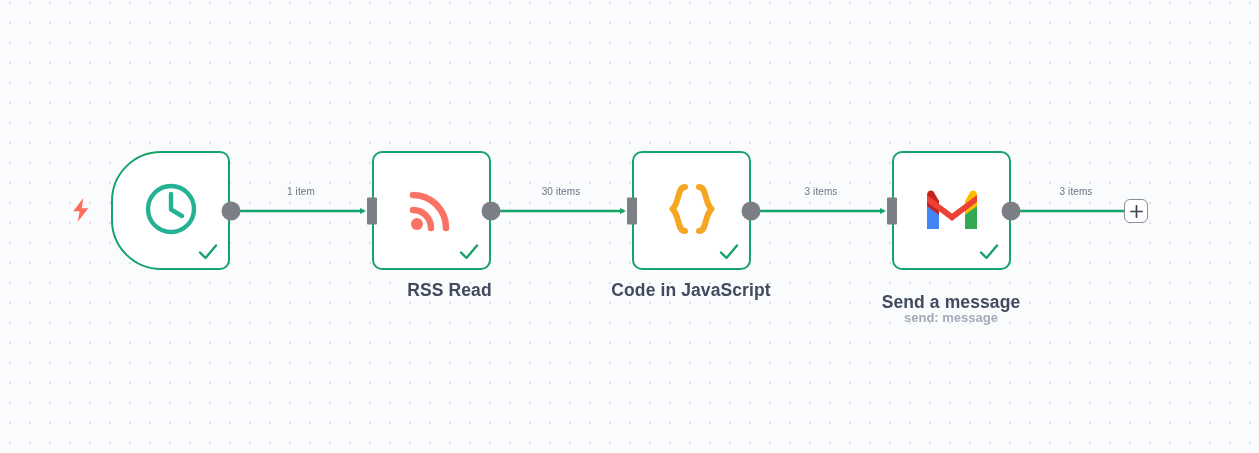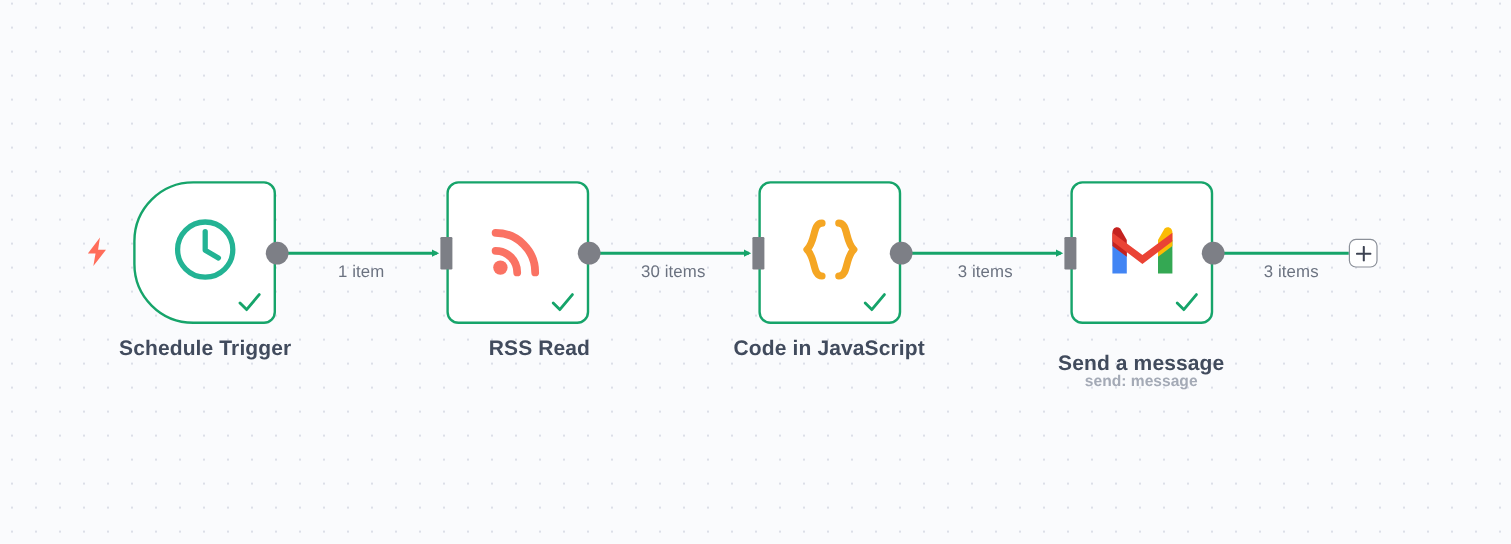--- a/index.html
+++ b/index.html
@@ -26,26 +26,25 @@
   #edges {
     position: absolute;
     inset: 0;
     width: 1259px;
     height: 453px;
   }
 
   
   .edge-label {
     position: absolute;
-    font-size: 14px;
+    font-size: 10px;
     color: #6b7280;
     white-space: nowrap;
     letter-spacing: .1px;
     transform: translateX(-50%);
-    margin-top: 32px;
   }
 
   
   .node {
     position: absolute;
     box-sizing: border-box;
     width: 119px;
     height: 119px;
     background: #ffffff;
     border: 2px solid #16a46a;
@@ -169,21 +168,20 @@
         <path d="M30 15 L30 30.5 L41 37" fill="none" stroke="#23b394" stroke-width="4.4" stroke-linecap="round" stroke-linejoin="round"></path>
       </svg>
     </span>
     <span class="node-check">
       <svg viewBox="0 0 22 22" xmlns="http://www.w3.org/2000/svg">
         <path d="M3 11.5 L8.5 17 L19 4.5" fill="none" stroke="#16a46a" stroke-width="2.4" stroke-linecap="round" stroke-linejoin="round"></path>
       </svg>
     </span>
   </div>
   <div class="out-dot" style="left:231px; top:211px;"></div>
-  <div class="node-title" style="left:171px; top:280px;">Schedule Trigger</div>
 
   <div class="node" style="left:372px; top:151px;">
     <span>
       <svg width="58" height="58" viewBox="0 0 58 58" xmlns="http://www.w3.org/2000/svg">
         <circle cx="14" cy="44" r="6" fill="#fa7263"></circle>
         <path d="M10 30 A18 18 0 0 1 28 48" fill="none" stroke="#fa7263" stroke-width="6.5" stroke-linecap="round"></path>
         <path d="M10 15 A33 33 0 0 1 43 48" fill="none" stroke="#fa7263" stroke-width="6.5" stroke-linecap="round"></path>
       </svg>
     </span>
     <span class="node-check">

